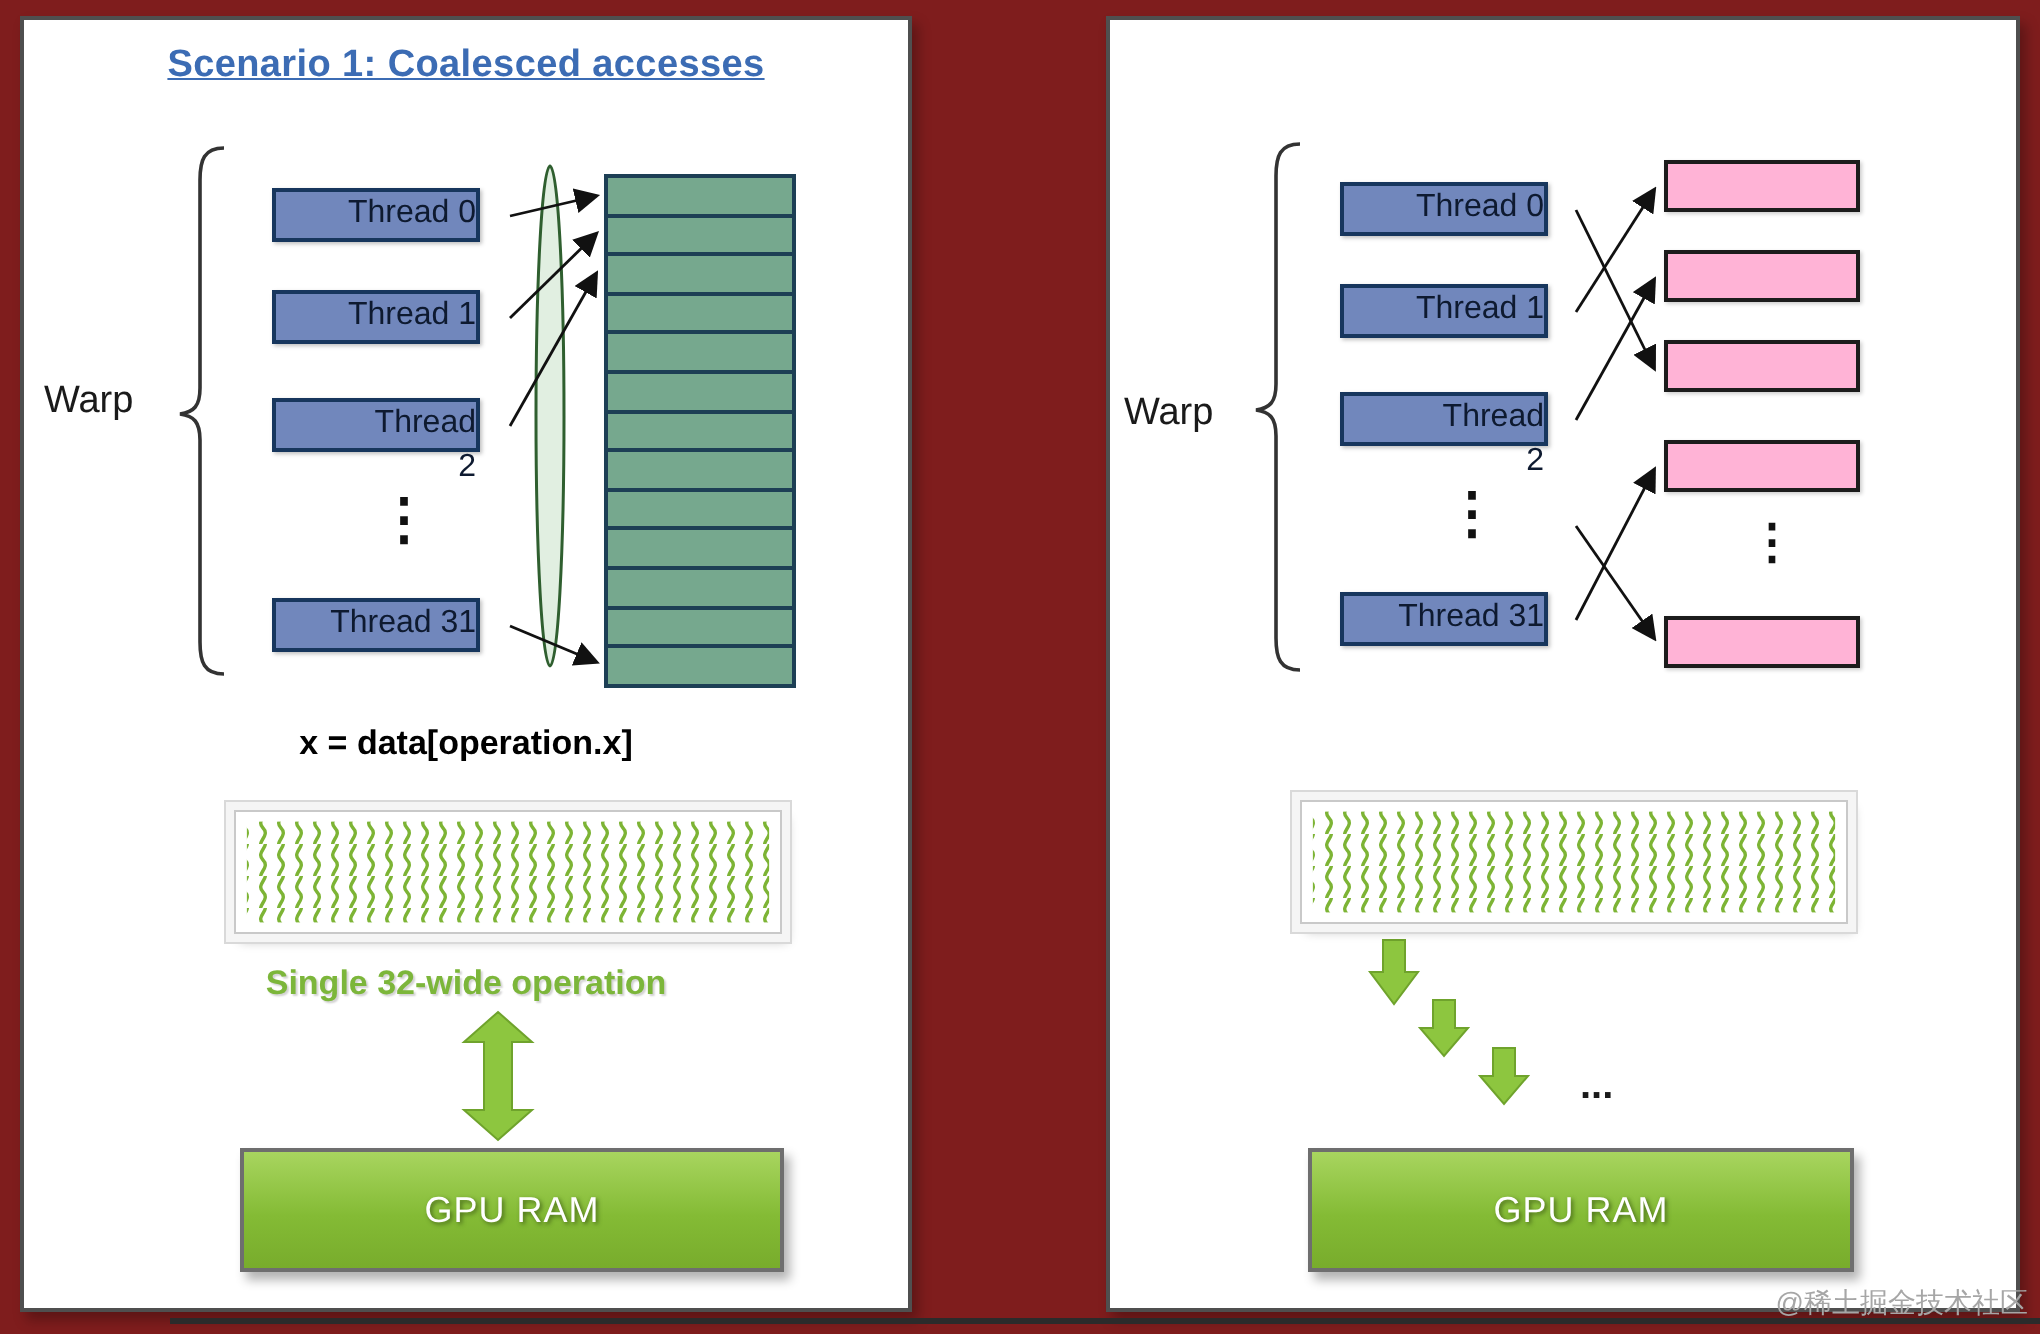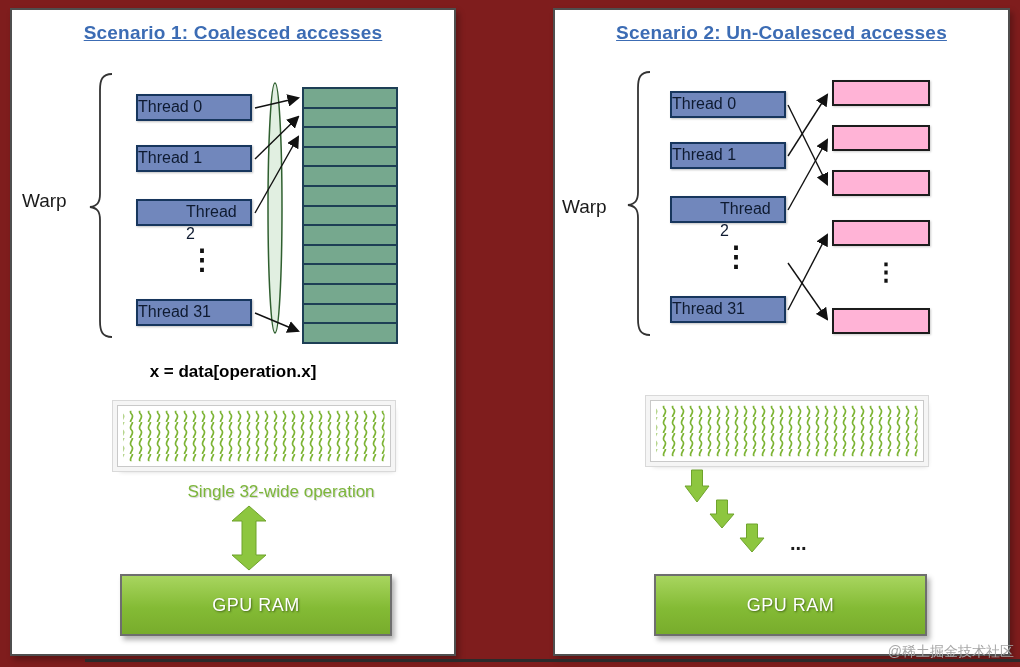--- a/index.html
+++ b/index.html
@@ -12,23 +12,23 @@
   .panel--right { left:553px; width:453px; }
 
   .panel-title { position:absolute; top:12px; left:0; width:100%; text-align:center;
                  font-size:19px; font-weight:bold; color:#3c6cb4;
                  text-decoration:underline; letter-spacing:0.2px; }
 
   .warp-label { position:absolute; font-size:19px; color:#1a1a1a; }
   .panel--left  .warp-label { left:10px; top:180px; }
   .panel--right .warp-label { left:7px;  top:186px; }
 
-  .thread { position:absolute; width:116px; height:27px; background:#7187bc;
+  .thread { position:absolute; width:104px; height:27px; background:#7187bc;
             border:2px solid #17365d; box-sizing:border-box; color:#0e1a30;
-            font-size:16px; text-align:left; line-height:22px;
+            font-size:16px; text-align:right; line-height:22px;
             box-shadow:1px 1px 2px rgba(0,0,0,0.25); }
   .panel--left  .thread { left:124px; }
   .panel--right .thread { left:115px; }
   .t0  { top:84px; }  .panel--right .t0  { top:81px; }
   .t1  { top:135px; } .panel--right .t1  { top:132px; }
   .t2  { top:189px;padding-left:48px; } .panel--right .t2  { top:186px; }
   .t31 { top:289px; } .panel--right .t31 { top:286px; }
 
   .vdots { position:absolute; font-size:28px; font-weight:bold; color:#111; line-height:1; }
   .panel--left  .vdots--threads { left:176px; top:236px; }
@@ -48,22 +48,22 @@
   .code-text { position:absolute; top:352px; left:0; width:100%; text-align:center;
                font-size:17px; font-weight:bold; color:#000; }
 
   .wavy-box { position:absolute; background:#ffffff; border:1px solid #c9c9c9;
               box-shadow:0 0 0 4px #f5f5f5, 0 0 0 5px #d9d9d9, 3px 4px 5px rgba(0,0,0,0.22); }
   .panel--left  .wavy-box { left:105px; top:395px; width:272px; height:60px; }
   .panel--right .wavy-box { left:95px;  top:390px; width:272px; height:60px; }
   .wavy-box svg { display:block; width:100%; height:100%; }
 
   .op-label--left { position:absolute; top:472px; left:0; width:100%; text-align:center;
-                    font-size:17px; font-weight:normal; color:#7cb63a;
-                    text-shadow:1px 1px 1px rgba(0,0,0,0.18);margin-left:48px; }
+                    font-size:17px; font-weight:bold; color:#7cb63a;
+                    text-shadow:1px 1px 1px rgba(0,0,0,0.18); }
   .op-label--right { position:absolute; top:468px; left:170px;
                      font-size:17.5px; font-weight:bold; color:#1b1b1b;
                      text-shadow:1.5px 1.5px 0 rgba(140,90,70,0.5); }
   .ellipsis-label { position:absolute; top:522px; left:235px;
                     font-size:20px; font-weight:bold; color:#1b1b1b; }
 
   .gpu-ram { position:absolute; top:564px; height:62px;
              background:linear-gradient(180deg,#a8d55f 0%, #84bb35 55%, #78ac2c 100%);
              border:2px solid #6e6e6e; box-sizing:border-box; color:#ffffff;
              font-size:18px; display:flex; align-items:center; justify-content:center;
@@ -139,21 +139,20 @@
         <rect x="2%" y="8%" width="96%" height="84%" fill="url(#wv1)"></rect>
       </svg>
     </div>
 
     <div class="op-label--left">Single 32-wide operation</div>
 
     <div class="gpu-ram">GPU RAM</div>
   </div>
 
   <div class="panel panel--right">
-    <div class="panel-title">Scenario 2: Un-Coalesced accesses</div>
     <div class="warp-label">Warp</div>
 
     <div class="thread t0">Thread 0</div>
     <div class="thread t1">Thread 1</div>
     <div class="thread t2">Thread 2</div>
     <div class="vdots vdots--threads">⋮</div>
     <div class="thread t31">Thread 31</div>
 
     <div id="pink-container">
         <div class="pink-box" style="top: 70px;"></div>

